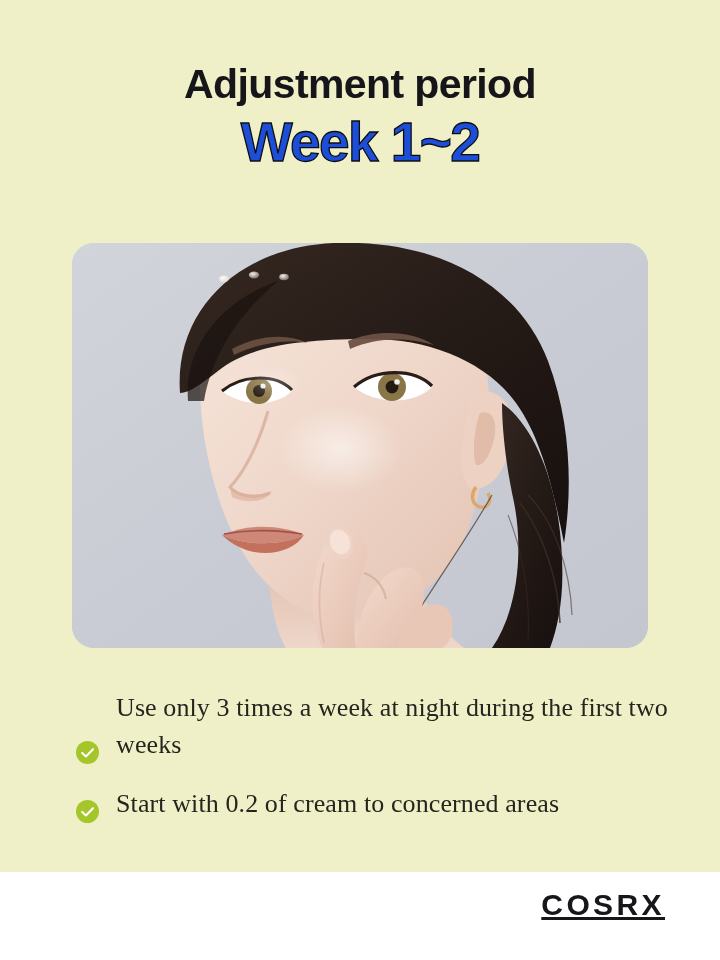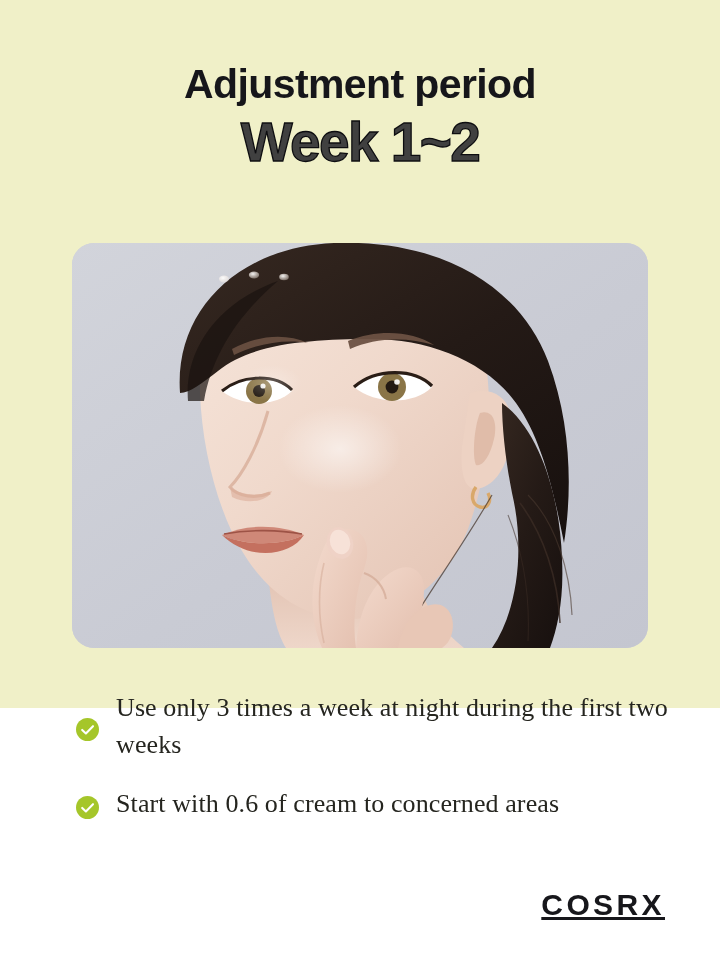--- a/index.html
+++ b/index.html
@@ -8,21 +8,21 @@
   }
   body {
     width: 720px;
     height: 960px;
     overflow: hidden;
     font-family: "Liberation Sans", sans-serif;
   }
   #page {
     position: relative;
     width: 720px;
-    height: 708px;
+    height: 872px;
     background: #f0f0c8;
     box-sizing: border-box;
   }
 
   
   .heading-block {
     position: absolute;
     top: 62px;
     left: 0;
     width: 720px;
@@ -35,21 +35,21 @@
     letter-spacing: -0.6px;
     color: #16161a;
     line-height: 1.12;
     margin: 0;
   }
   .title-main {
     font-family: "Liberation Sans", sans-serif;
     font-size: 55px;
     font-weight: bold;
     letter-spacing: -1.6px;
-    color: #404040;
+    color: #1d4ed8;
     line-height: 1.1;
     margin: 4px 0 12px 0;
     -webkit-text-stroke: 1.3px #0d0d10;
   }
 
   
   .photo-frame {
     position: absolute;
     left: 72px;
     top: 243px;
@@ -67,21 +67,21 @@
 
   
   .bullets {
     position: absolute;
     left: 76px;
     top: 690px;
     width: 600px;
   }
   .bullet-row {
     display: flex;
-    align-items: center;
+    align-items: flex-end;
     margin-bottom: 22px;
   }
   .bullet-row:last-child { margin-bottom: 0; }
   .check-icon {
     flex: 0 0 auto;
     width: 23px;
     height: 23px;
     margin-top: 6px;
     margin-right: 17px;
   }
@@ -249,20 +249,20 @@
       <span class="bullet-text">Use only 3 times a week at night during the first two weeks</span>
     </div>
 
     <div class="bullet-row">
       <span class="check-icon">
         <svg width="23" height="23" viewBox="0 0 23 23">
           <circle cx="11.5" cy="11.5" r="11.5" fill="#a5c62a"></circle>
           <path d="M6.2 11.9 L9.9 15.4 L17 8.2" stroke="#ffffff" stroke-width="2.1" fill="none" stroke-linecap="round" stroke-linejoin="round"></path>
         </svg>
       </span>
-      <span class="bullet-text">Start with 0.6 of cream to concerned areas</span>
+      <span class="bullet-text">Start with 0.2 of cream to concerned areas</span>
     </div>
 
   </div>
 
   <div class="brand-logo">COSRX</div>
 
 </div>
 
 </body></html>

